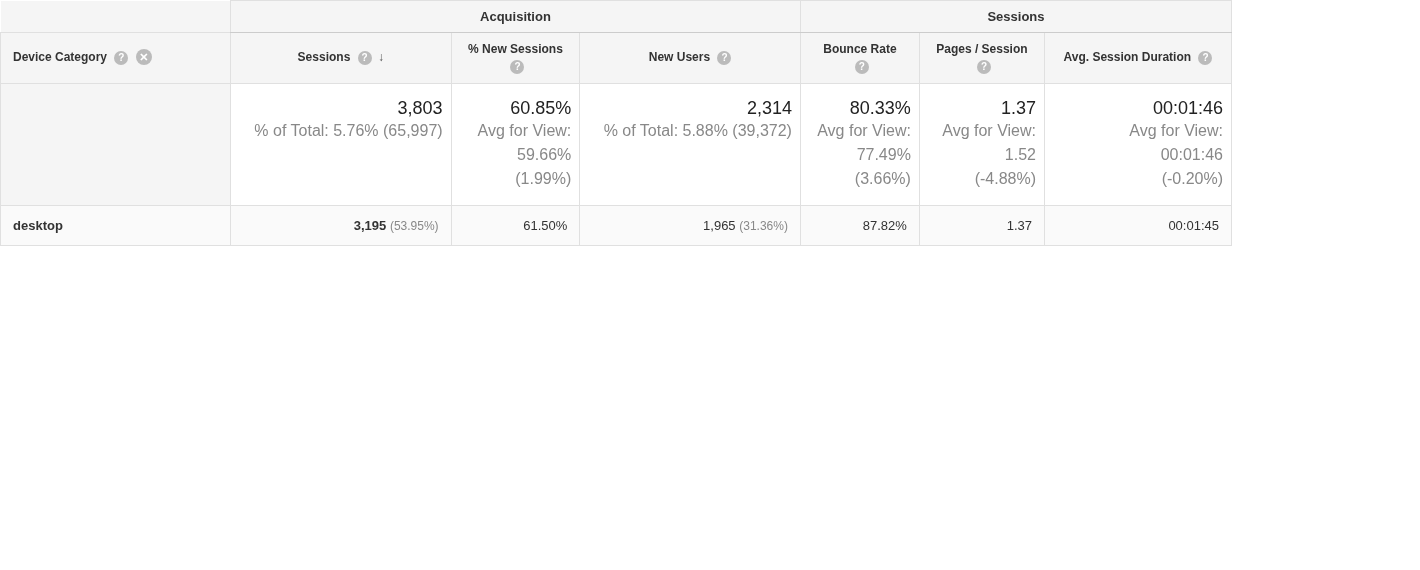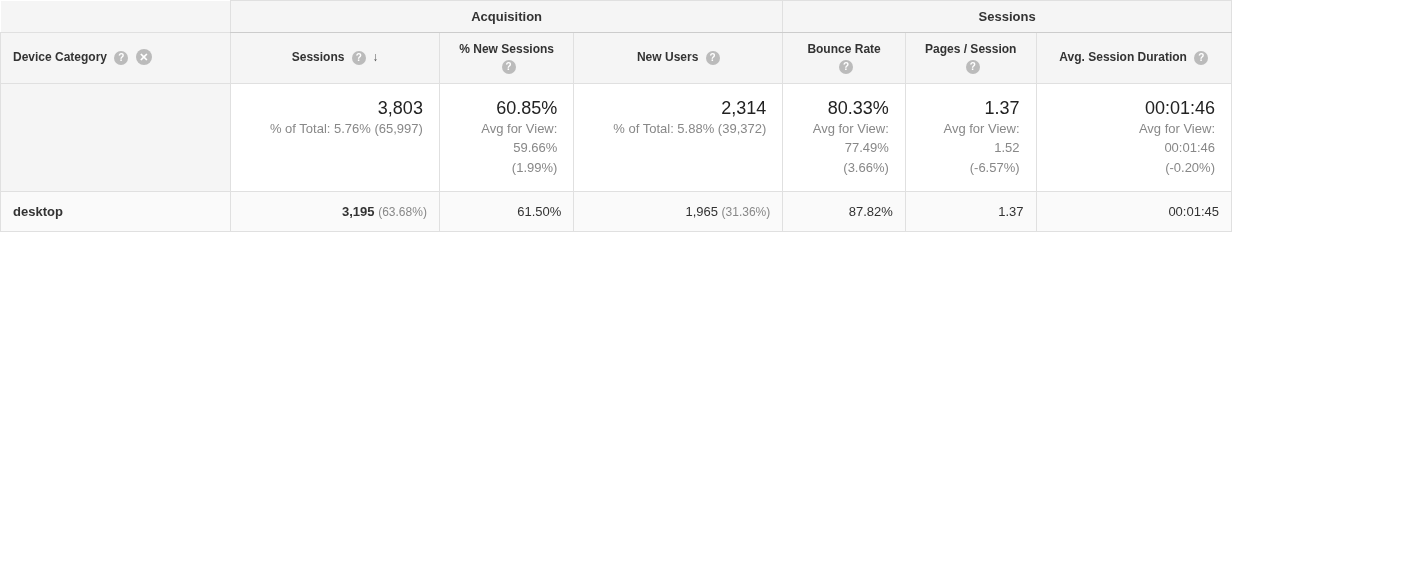--- a/index.html
+++ b/index.html
@@ -57,21 +57,21 @@
     }
     .col-header th.label-col {
       text-align: left;
       vertical-align: middle;
     }
     
     .totals-row td {
       background: #fff;
       text-align: right;
       vertical-align: top;
-      padding: 14px 16px;
+      padding: 14px 8px;
     }
     .totals-row td.label-col {
       background: #f5f5f5;
     }
     
     .data-row td {
       background: #fff;
       text-align: right;
       vertical-align: middle;
       padding: 12px 12px;
@@ -82,21 +82,21 @@
     .data-row:nth-child(even) td {
       background: #fafafa;
     }
     .main-value {
       font-size: 18px;
       font-weight: normal;
       color: #222;
       display: block;
     }
     .sub-text {
-      font-size: 13px;
+      font-size: 16px;
       color: #888;
       display: block;
       line-height: 1.5;
     }
     .question-icon {
       display: inline-block;
       width: 14px;
       height: 14px;
       border-radius: 50%;
       background: #bbb;
@@ -220,38 +220,38 @@
             <span>Avg for View:</span><br>
             <span>77.49%</span><br>
             <span>(3.66%)</span>
           </span>
         </td>
         <td>
           <span class="main-value">1.37</span>
           <span class="sub-text">
             <span>Avg for View:</span><br>
             <span>1.52</span><br>
-            <span>(-6.57%)</span>
+            <span>(-4.88%)</span>
           </span>
         </td>
         <td>
           <span class="main-value">00:01:46</span>
           <span class="sub-text">
             <span>Avg for View:</span><br>
             <span>00:01:46</span><br>
             <span>(-0.20%)</span>
           </span>
         </td>
       </tr>
 
     <tr class="data-row">
       <td class="label-col">desktop</td>
       <td>
         <span class="bold-val">3,195</span>
-        <span class="muted-pct"> (63.68%)</span>
+        <span class="muted-pct"> (53.95%)</span>
       </td>
       <td>61.50%</td>
       <td>1,965 <span class="muted-pct">(31.36%)</span></td>
       <td>87.82%</td>
       <td>1.37</td>
       <td>00:01:45</td>
     </tr>
       </tbody>
   </table>
 </div>

